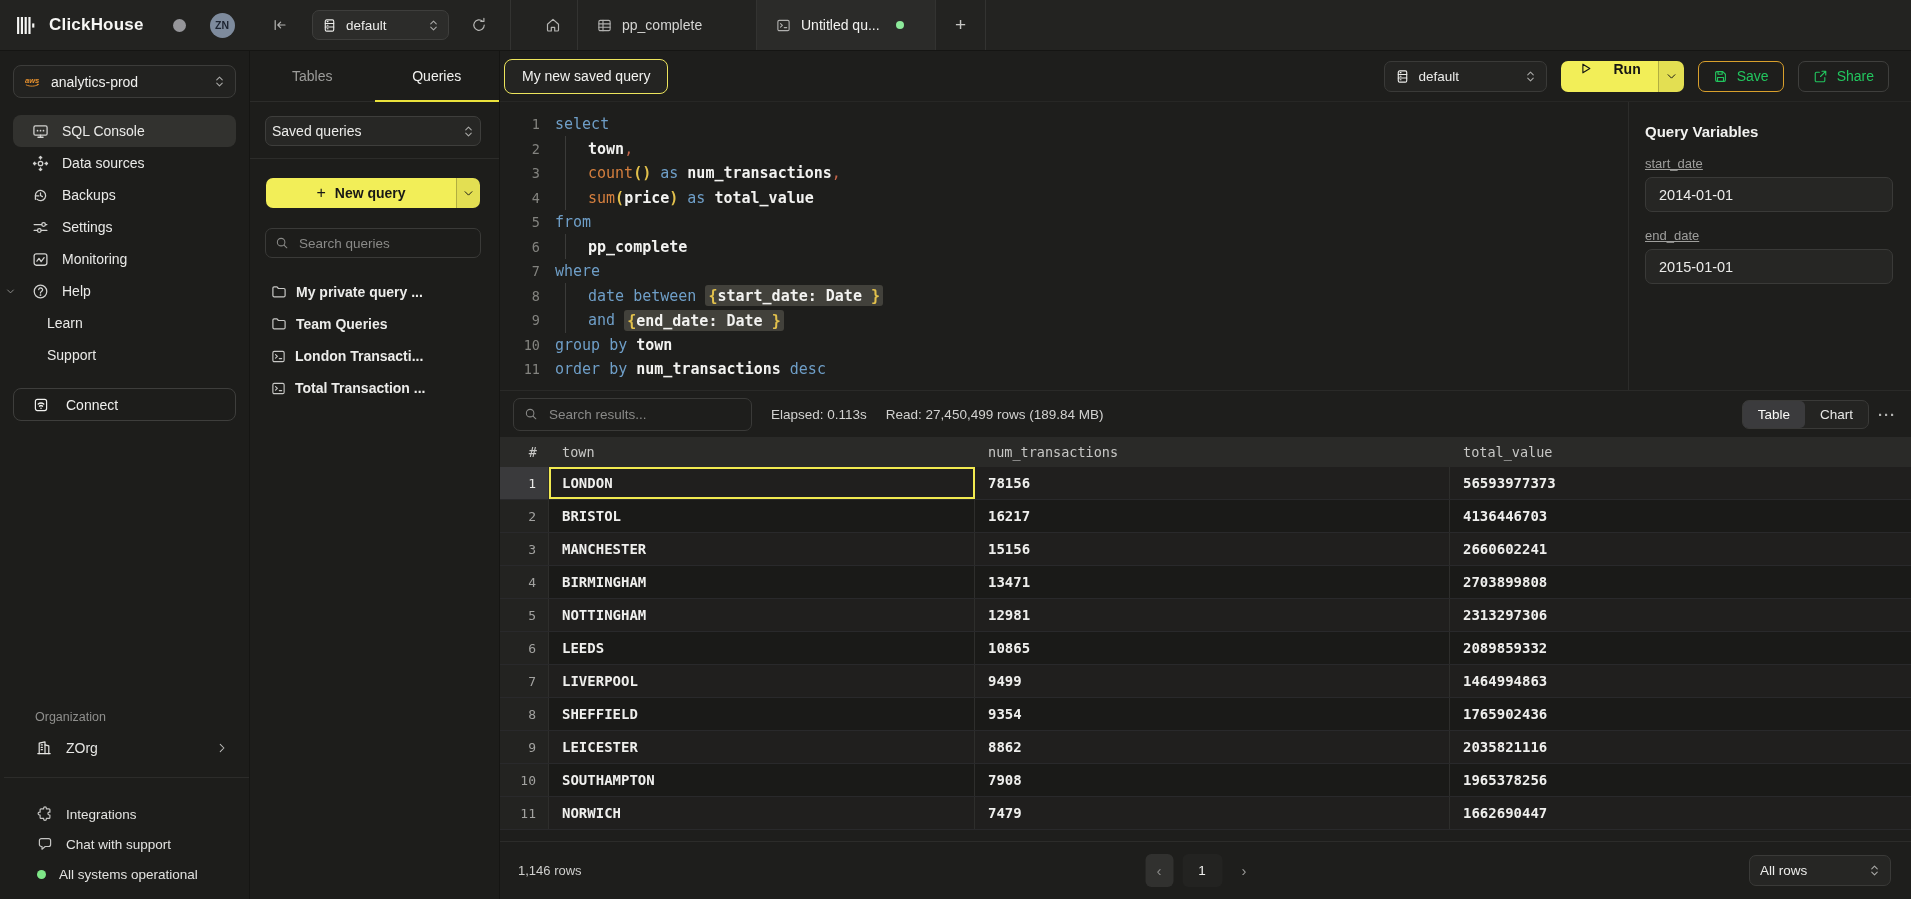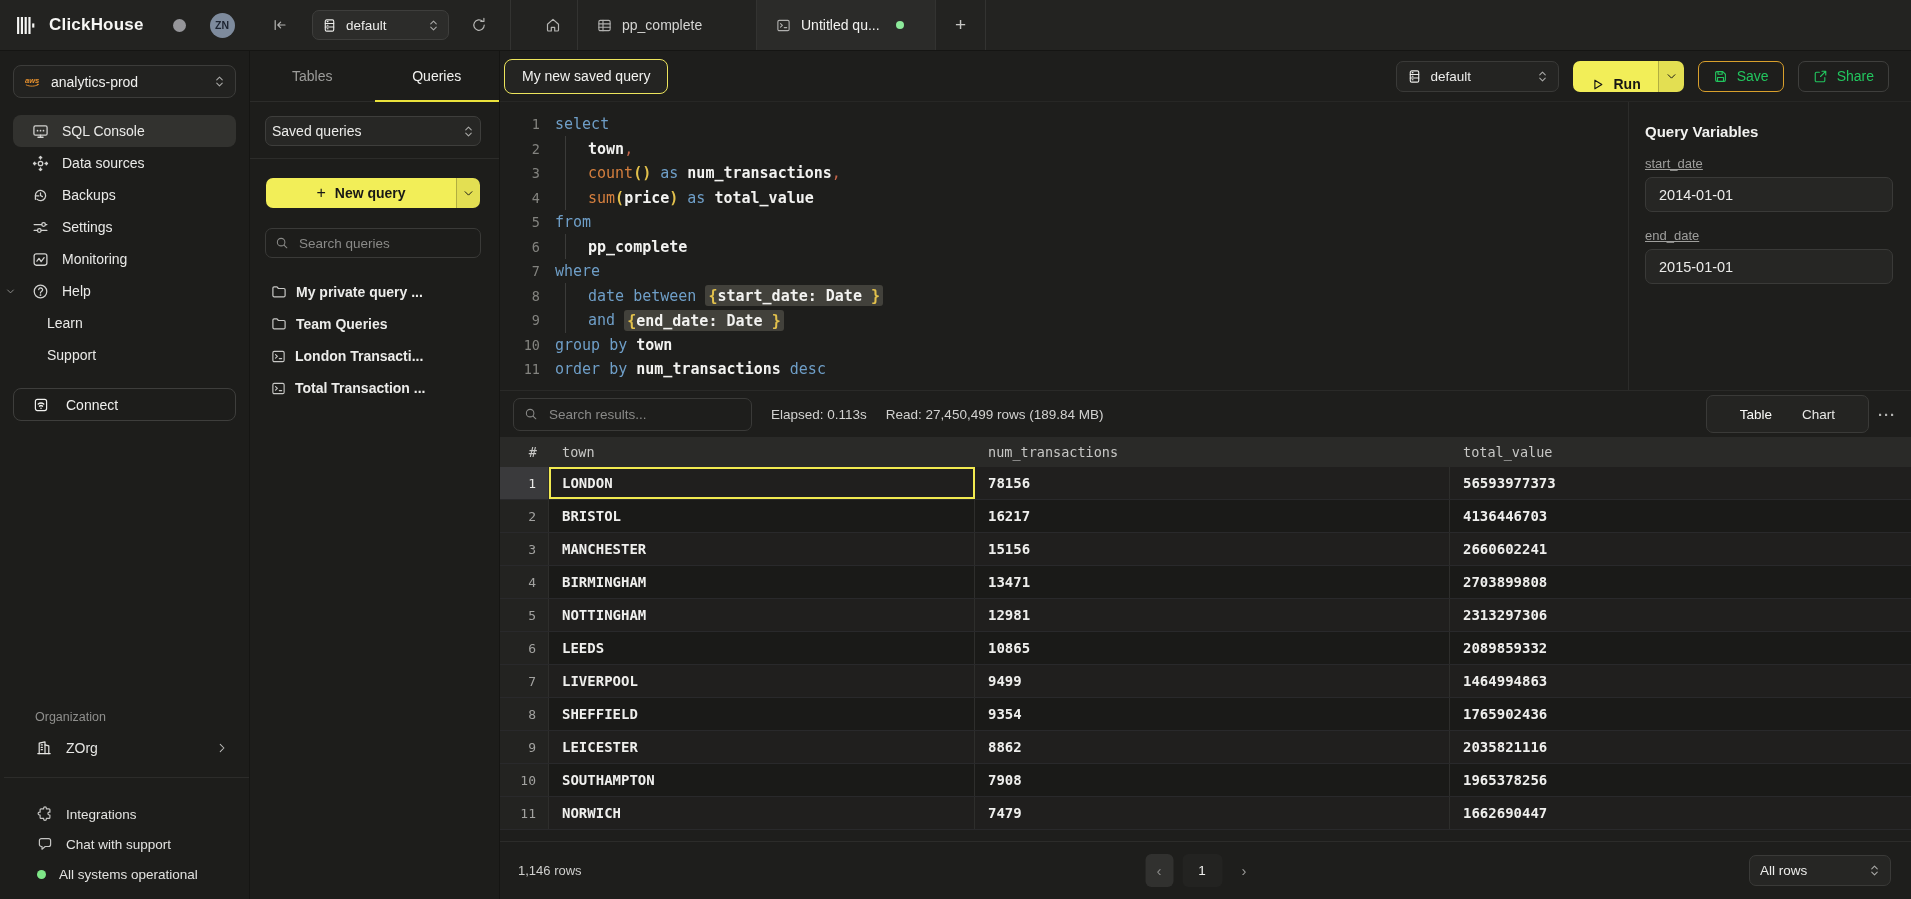--- a/index.html
+++ b/index.html
@@ -92,21 +92,21 @@
 
   
   .main{position:absolute;top:51px;left:500px;right:0;bottom:0;background:#1e1e1c;}
   .main-header{position:absolute;top:0;left:0;right:0;height:51px;display:flex;align-items:center;
                justify-content:space-between;padding:0 22px 0 4px;border-bottom:1px solid #272725;box-sizing:border-box;}
   .chip{height:33px;border:1px solid #ece45c;background:#242422;border-radius:8px;display:flex;align-items:center;
         padding:0 17px;font-size:14px;color:#f2f2f0;cursor:pointer;}
   .mh-right{display:flex;align-items:center;gap:14px;}
   .run-select{width:163px;height:31px;padding:0 10px;gap:9px;font-size:13.5px;background:#242422;border-color:#3a3a38;cursor:pointer;}
   .run-group{display:flex;height:31px;border-radius:7px;overflow:hidden;cursor:pointer;}
-  .run-main{background:#f2ee58;color:#161614;display:flex;align-items:flex-end;gap:9px;padding:0 17px;
+  .run-main{background:#f2ee58;color:#161614;display:flex;align-items:flex-start;gap:21px;padding:0 17px;
             font-size:14px;font-weight:600;}
   .run-chev{width:25px;background:#e3df52;border-left:1px solid rgba(0,0,0,.22);display:flex;align-items:center;
             justify-content:center;color:#161614;}
   .btn{height:31px;border-radius:7px;display:flex;align-items:center;gap:9px;padding:0 14px;cursor:pointer;
        box-sizing:border-box;font-size:14px;font-weight:500;color:#22c55e;background:transparent;}
   .save-btn{border:1.5px solid #d9a02c;}
   .share-btn{border:1px solid #3f3f3d;}
 
   
   .editor-row{position:absolute;top:51px;left:0;right:0;height:288px;display:flex;box-sizing:border-box;}
@@ -134,21 +134,21 @@
   
   .results-toolbar{position:absolute;top:339px;left:0;right:0;height:47px;border-top:1px solid #2a2a28;
                    display:flex;align-items:center;box-sizing:border-box;}
   .rsearch{margin-left:13px;width:239px;height:33px;border:1px solid #3a3a38;border-radius:7px;display:flex;
            align-items:center;padding:0 10px;gap:9px;color:#8a8a88;box-sizing:border-box;}
   .rsearch input{flex:1;background:transparent;border:none;outline:none;color:#e6e6e4;font-size:13.5px;
                  font-family:"Liberation Sans",sans-serif;min-width:0;}
   .rsearch input::placeholder{color:#8a8a88;}
   .stat{margin-left:19px;font-size:13.5px;color:#d2d2d0;}
   .rt-spacer{flex:1;}
-  .vswitch{display:flex;background:#242422;border:1px solid #3a3a38;border-radius:7px;padding:18px;height:29px;box-sizing:border-box;}
+  .vswitch{display:flex;background:#242422;border:1px solid #3a3a38;border-radius:7px;padding:0;height:29px;box-sizing:border-box;}
   .vseg{display:flex;align-items:center;padding:0 15px;border-radius:5px;font-size:13.5px;color:#e8e8e6;cursor:pointer;}
   .vseg.active{background:#3b3b3d;color:#fafaf8;}
   .more{margin:0 15px 0 9px;color:#b5b5b3;font-size:15px;letter-spacing:1px;cursor:pointer;font-weight:700;}
 
   .rtable-head{position:absolute;top:386px;left:0;right:0;height:30px;background:#2a2a28;display:grid;
                grid-template-columns:49px 426px 475px 1fr;align-items:center;
                font-family:"DejaVu Sans Mono",monospace;font-size:13.5px;color:#c8c8c6;}
   .hc{padding-left:13px;}
   .hc.first{padding:0 12px 0 0;text-align:right;}
   .rtable-body{position:absolute;top:416px;left:0;right:0;height:364px;overflow:hidden;}

